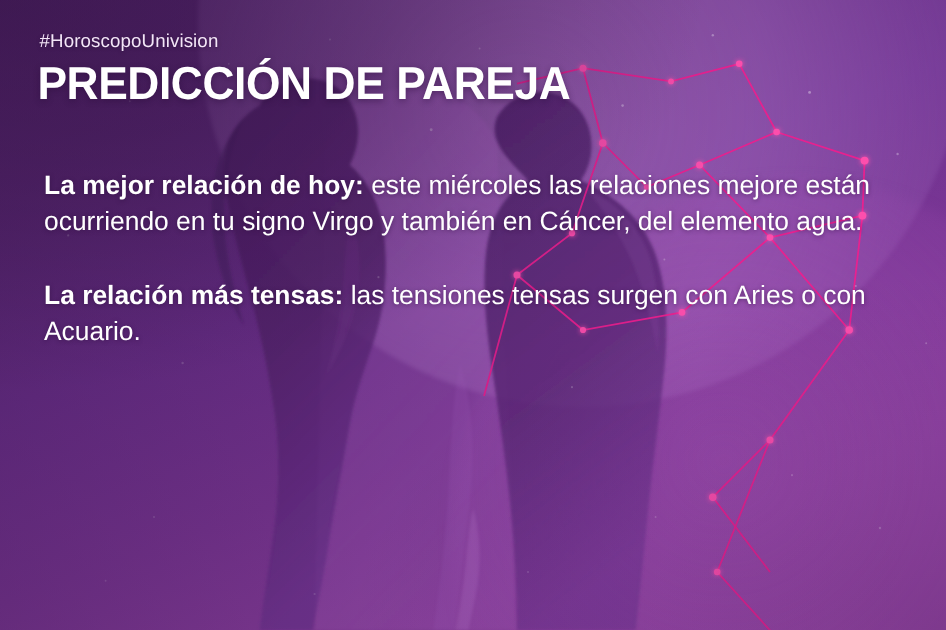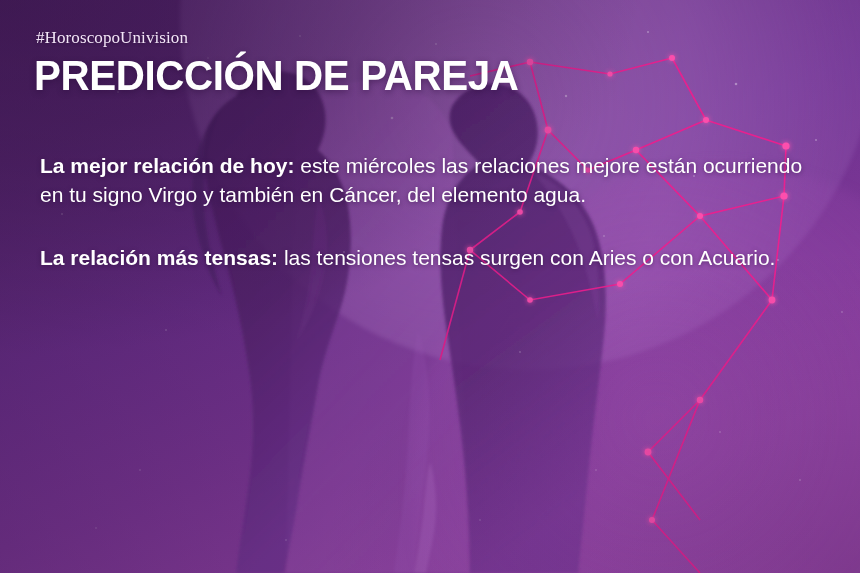--- a/index.html
+++ b/index.html
@@ -113,21 +113,20 @@
     box-sizing: border-box;
   }
 
   #hashtag {
     color: #f3e6f7;
     font-size: 17px;
     font-weight: 400;
     letter-spacing: 0.1px;
     margin: 0 0 6px 2px;
     text-shadow: 0 1px 3px rgba(40,12,55,0.55);
-    font-family: Liberation Serif, serif;
   }
 
   #title {
     margin: 0 0 0 0;
     color: #ffffff;
     font-family: "Liberation Sans Narrow", "Liberation Sans", "DejaVu Sans Condensed", sans-serif;
     font-size: 42px;
     line-height: 1.05;
     font-weight: 700;
     letter-spacing: -0.4px;
@@ -136,21 +135,21 @@
     text-shadow: 0 2px 6px rgba(40,12,55,0.45);
   }
 
   #body-copy {
     margin-top: 54px;
     max-width: 800px;
   }
 
   .para {
     color: #ffffff;
-    font-size: 21px;
+    font-size: 24px;
     line-height: 1.38;
     margin: 0 0 34px 6px;
     text-shadow: 0 1px 4px rgba(46,14,62,0.55);
   }
   .para:last-child { margin-bottom: 0; }
 
   .lead {
     font-weight: 700;
   }
 </style>

